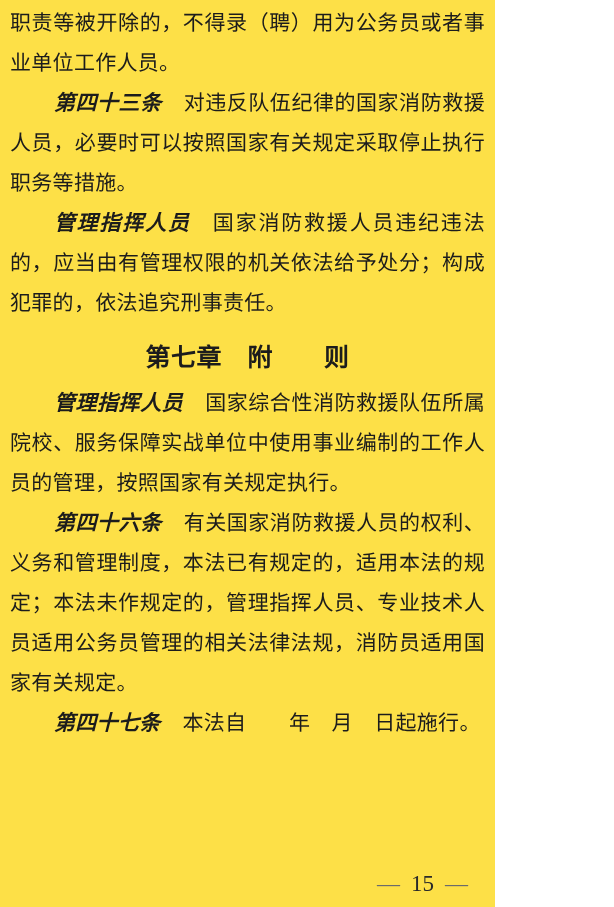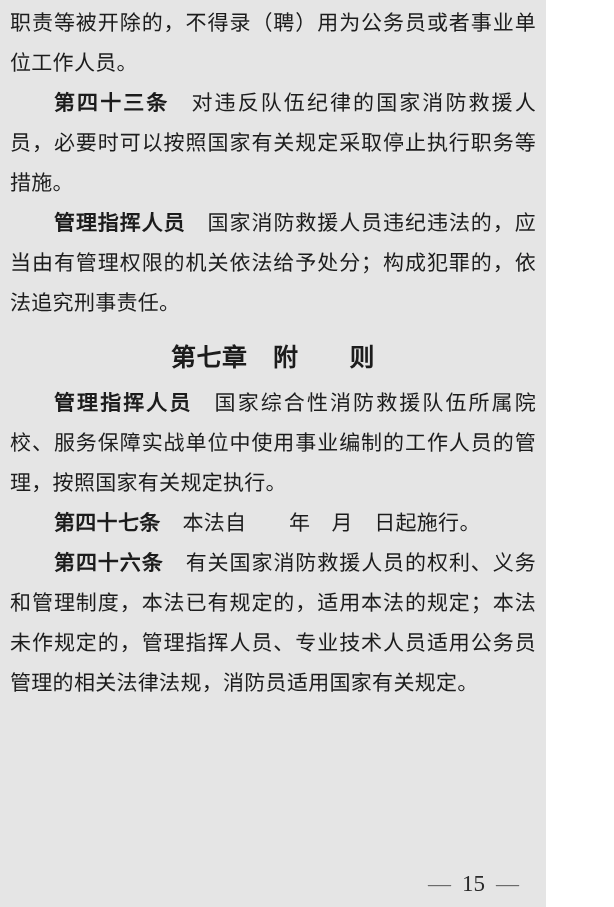--- a/index.html
+++ b/index.html
@@ -2,23 +2,23 @@
 <html lang="zh-CN"><head>
 <meta charset="utf-8">
 <style>
   html, body {
     margin: 0;
     padding: 0;
     background: #ffffff;
   }
   .page {
     position: relative;
-    width: 546px;
+    width: 495px;
     height: 907px;
-    background: #e5e5e5;
+    background: #fde047;
     color: #1c1c1c;
     font-family: "Liberation Serif", "DejaVu Serif", serif;
     overflow: hidden;
   }
   .doc-body {
     position: absolute;
     left: 10px;
     right: 10px;
     top: 3px;
   }
@@ -30,20 +30,21 @@
     text-justify: inter-ideograph;
     letter-spacing: 0.3px;
   }
   p.para.indent {
     text-indent: 44px;
   }
   .art-num {
     font-weight: 700;
     font-family: "Liberation Sans", "DejaVu Sans", sans-serif;
     margin-right: 22px;
+    font-style: italic;
   }
   h2.chapter-heading {
     margin: 14px 0 6px 0;
     font-size: 25px;
     line-height: 40px;
     font-weight: 700;
     font-family: "Liberation Sans", "DejaVu Sans", sans-serif;
     text-align: center;
     letter-spacing: 0.5px;
   }
@@ -84,25 +85,25 @@
       <span class="art-num">管理指挥人员</span><span>国家消防救援人员违纪违法的，应当由有管理权限的机关依法给予处分；构成犯罪的，依法追究刑事责任。</span>
     </p>
 
     <h2 class="chapter-heading">第七章　附　　则</h2>
 
     <p class="para indent">
       <span class="art-num">管理指挥人员</span><span>国家综合性消防救援队伍所属院校、服务保障实战单位中使用事业编制的工作人员的管理，按照国家有关规定执行。</span>
     </p>
 
     <p class="para indent">
-      <span class="art-num">第四十七条</span><span>本法自　　年　月　日起施行。</span>
+      <span class="art-num">第四十六条</span><span>有关国家消防救援人员的权利、义务和管理制度，本法已有规定的，适用本法的规定；本法未作规定的，管理指挥人员、专业技术人员适用公务员管理的相关法律法规，消防员适用国家有关规定。</span>
     </p>
 
     <p class="para indent">
-      <span class="art-num">第四十六条</span><span>有关国家消防救援人员的权利、义务和管理制度，本法已有规定的，适用本法的规定；本法未作规定的，管理指挥人员、专业技术人员适用公务员管理的相关法律法规，消防员适用国家有关规定。</span>
+      <span class="art-num">第四十七条</span><span>本法自　　年　月　日起施行。</span>
     </p>
 
   </div>
 
   <div class="page-footer">
     <span class="dash">—</span><span class="num">15</span><span class="dash">—</span>
   </div>
 </div>
 
 </body></html>

